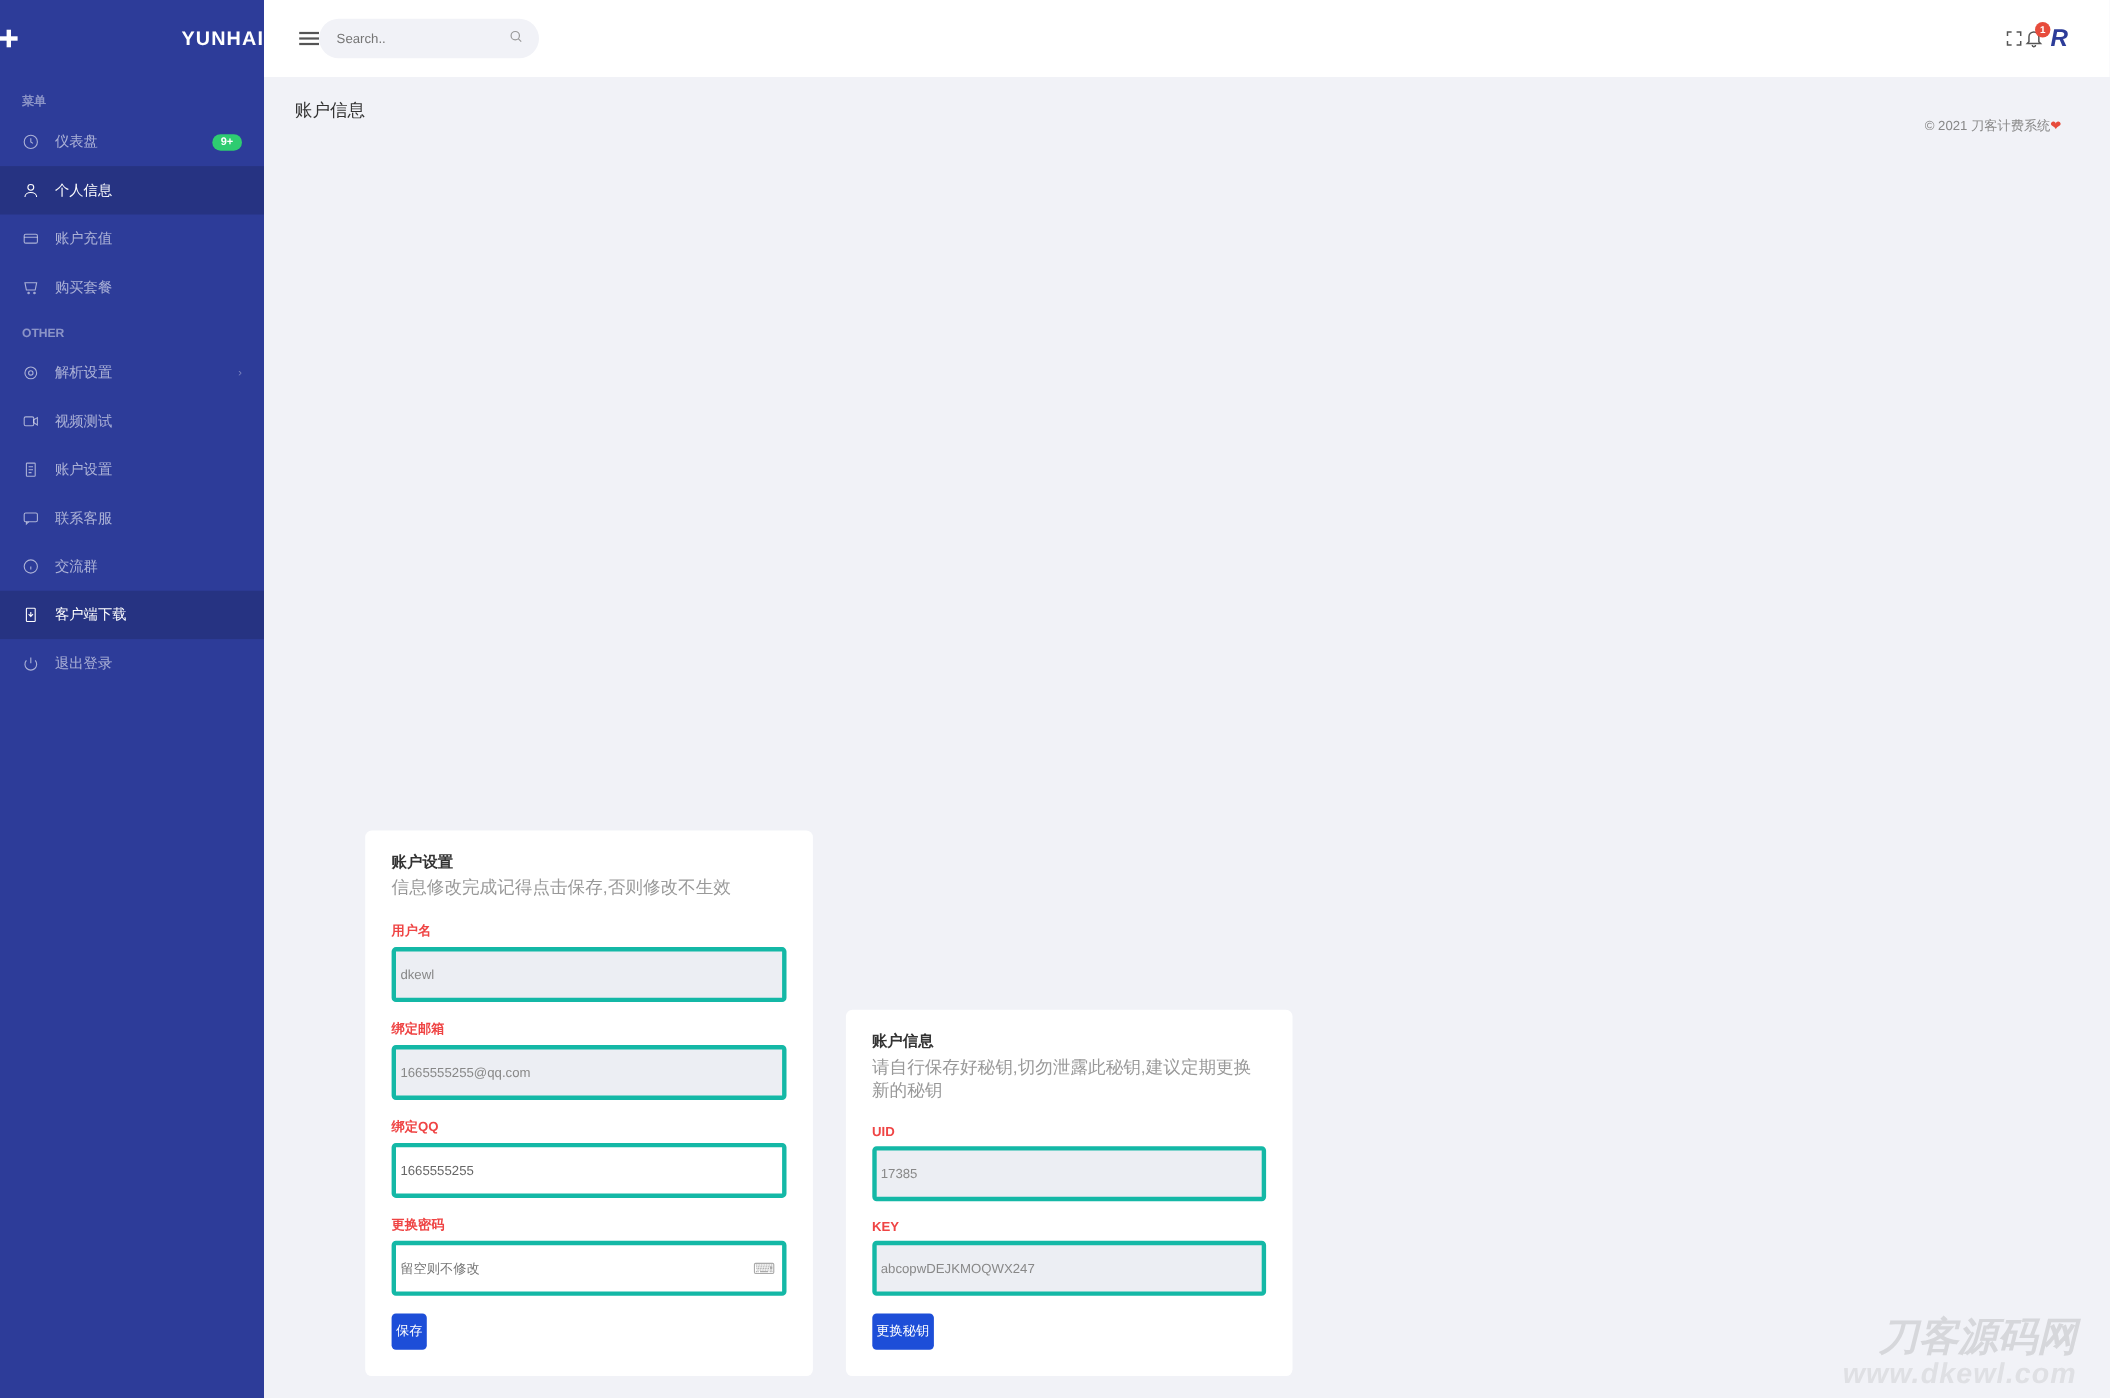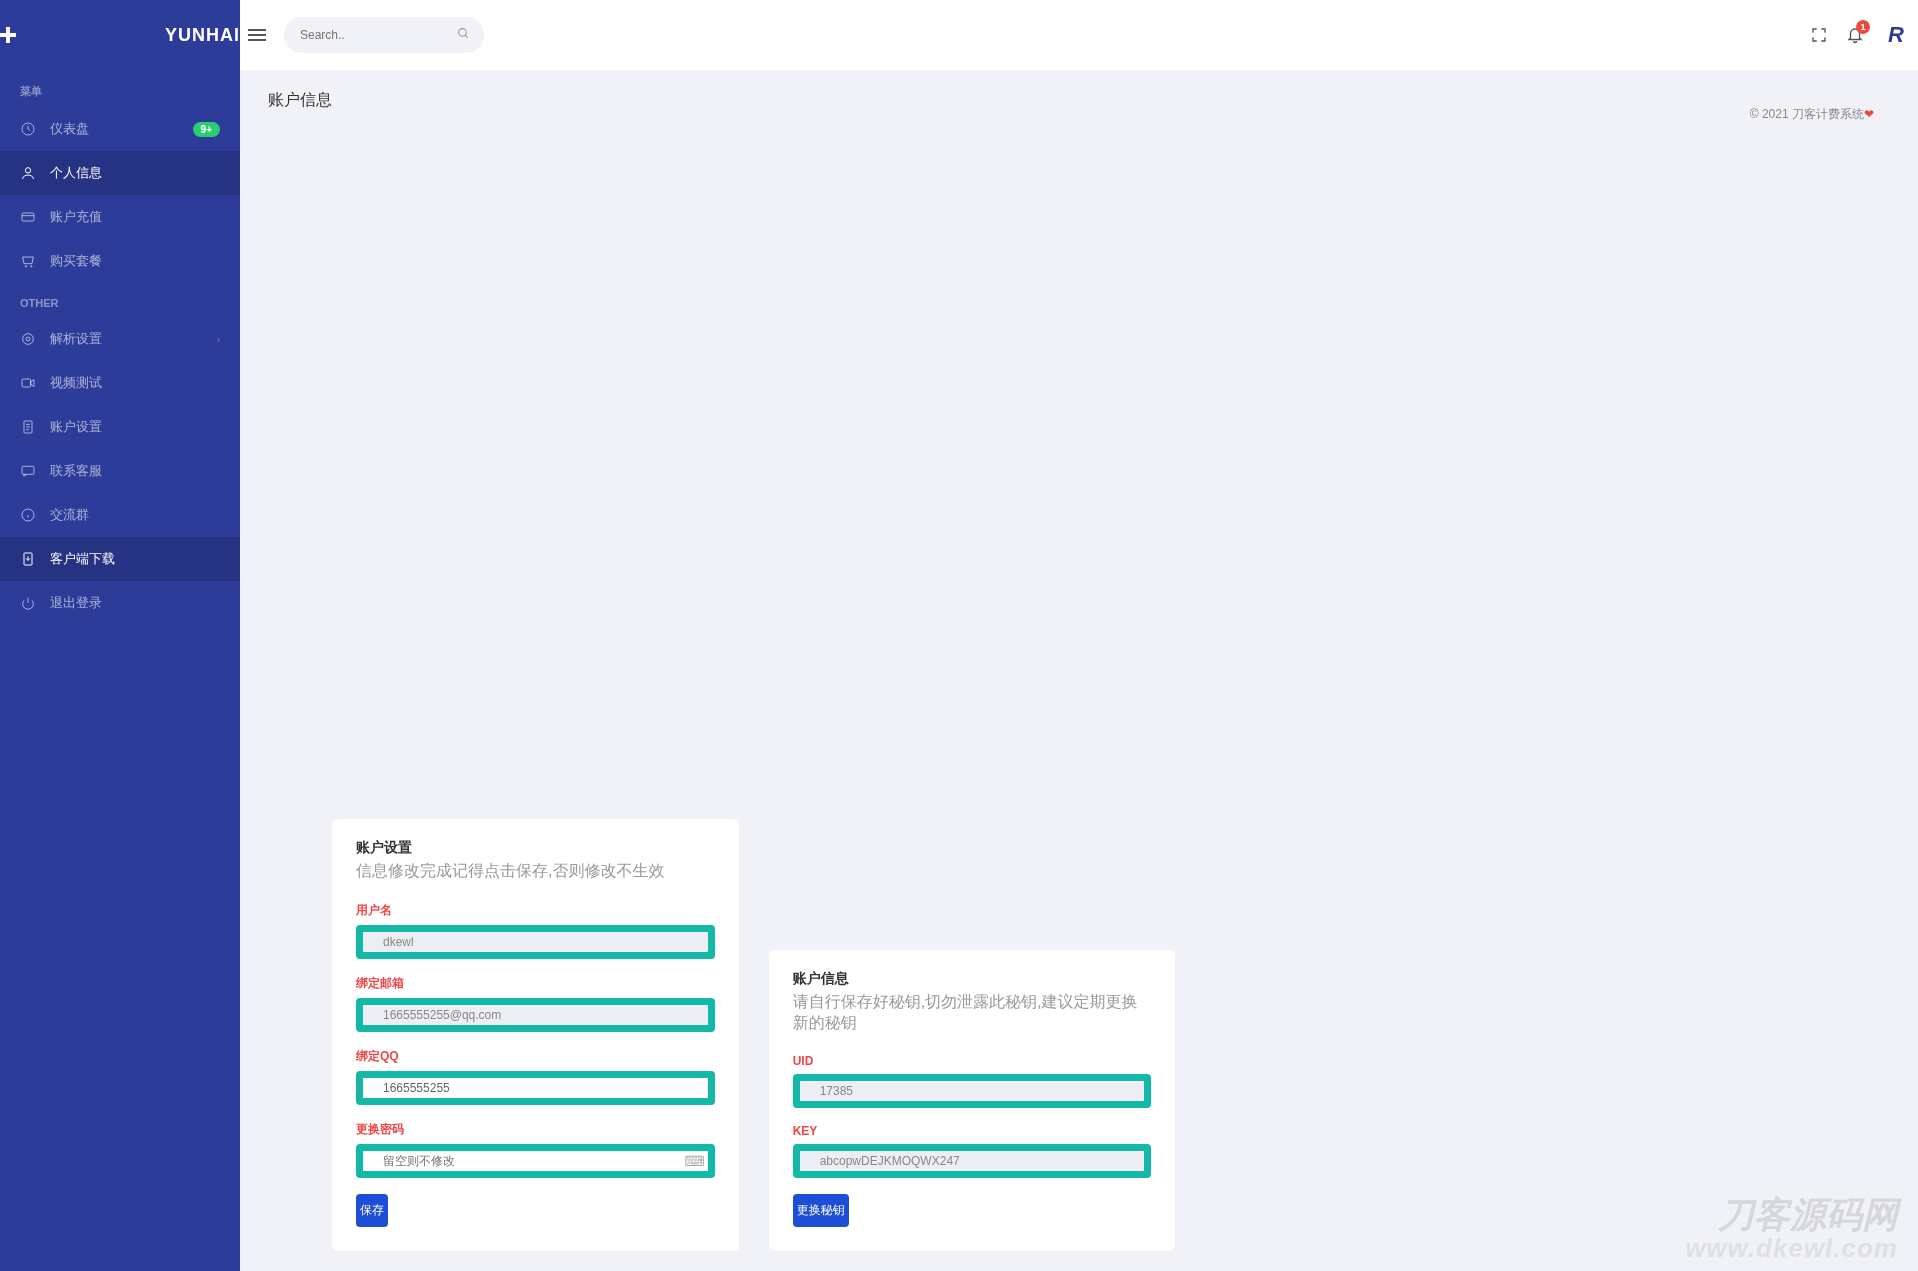--- a/index.html
+++ b/index.html
@@ -13,48 +13,48 @@
 .brand-icon::after{width:4px;height:16px;left:6px;top:0}
 .menu-header{padding:14px 20px 8px;font-size:11px;text-transform:uppercase;color:rgba(255,255,255,.45);font-weight:600}
 .menu-item{display:flex;align-items:center;padding:13px 20px;color:rgba(255,255,255,.6);cursor:pointer;gap:14px;font-size:13px;position:relative}
 .menu-item.active{background:rgba(0,0,0,.15);color:#fff}
 .menu-icon{width:16px;height:16px;display:inline-flex;align-items:center;justify-content:center;flex-shrink:0}
 .menu-icon svg{width:16px;height:16px;stroke:currentColor;fill:none;stroke-width:1.5}
 .menu-label{flex:1}
 .badge{background:#2ecc71;color:#fff;font-size:10px;font-weight:700;padding:2px 8px;border-radius:10px}
 .chevron{font-size:10px;opacity:.6}
 .main{flex:1;display:flex;flex-direction:column;min-width:0}
-.topbar{height:70px;background:#fff;display:flex;align-items:center;padding:0 8px;gap:18px}
+.topbar{height:70px;background:#fff;display:flex;align-items:center;padding:0 32px;}
 .burger{display:flex;flex-direction:column;gap:3px;cursor:pointer}
 .burger span{width:18px;height:2px;background:#555}
 .search-wrap{position:relative;width:200px}
 .search-input{width:100%;height:36px;border:none;background:#f1f2f7;border-radius:20px;padding:0 40px 0 16px;font-size:12px;outline:none;color:#666}
 .search-icon{position:absolute;right:14px;top:50%;transform:translateY(-50%);color:#999;pointer-events:none}
 .topbar-spacer{flex:1}
 .top-icon{position:relative;cursor:pointer;color:#555;display:inline-flex}
 .top-icon svg{width:18px;height:18px;stroke:currentColor;fill:none;stroke-width:1.8}
 .notif-badge{position:absolute;top:-6px;right:-6px;background:#e74c3c;color:#fff;width:14px;height:14px;border-radius:50%;font-size:9px;display:flex;align-items:center;justify-content:center;font-weight:700}
 .logo-r{width:28px;height:28px;display:inline-flex;align-items:center;justify-content:center;font-weight:900;font-size:22px;font-style:italic;color:#2d3c99;position:relative}
 .logo-r::after{content:"";width:8px;height:8px;border-radius:50%;position:absolute;background:radial-gradient(circle,#e74c3c 40%,#2ecc71 60%);top:0;right:-2px;display:none}
 .content{flex:1;padding:20px 28px;display:flex;flex-direction:row}
 .page-title{font-size:16px;color:#333;margin-bottom:16px}
 .cards{display:flex;gap:30px;align-items:flex-end}
 .card{background:#fff;border-radius:6px;padding:20px 24px 24px;flex:1}
 .card-title{font-size:14px;font-weight:700;color:#333;margin-bottom:4px}
 .card-sub{font-size:16px;color:#999;margin-bottom:20px}
 .form-group{margin-bottom:16px}
 .form-label{display:block;font-size:12px;font-weight:700;color:#ef4444;margin-bottom:6px}
-.form-input{width:100%;height:34px;border:7px solid #14b8a6;border-radius:4px;padding:0 20px;font-size:12px;color:#666;outline:none}
+.form-input{width:100%;height:50px;border:4px solid #14b8a6;border-radius:4px;padding:0 4px;font-size:12px;color:#666;outline:none}
 .form-input:disabled{background:#eceef3;color:#888}
 .input-wrap{position:relative}
 .input-icon{position:absolute;right:10px;top:50%;transform:translateY(-50%);color:#aaa;font-size:14px}
 .btn{background:#1d4ed8;color:#fff;border:none;border-radius:4px;padding:8px 4px;font-size:12px;cursor:pointer}
 .footer{text-align:center;padding:16px;font-size:12px;color:#888}
 .heart{color:#e74c3c}
-.watermark{position:fixed;bottom:8px;right:20px;pointer-events:none;text-align:right;line-height:1.1;opacity:.25;font-weight:900;font-style:italic}
+.watermark{position:fixed;bottom:8px;right:30px;pointer-events:none;text-align:right;line-height:1.1;opacity:.25;font-weight:900;font-style:italic}
 .watermark .wm1{font-size:36px;color:#888}
 .watermark .wm2{font-size:26px;color:#aaa;letter-spacing:1px}
 </style>
 </head>
 <body>
 
 <div class="app">
   <aside class="sidebar">
     <div class="brand">
       <span class="brand-icon"></span>

